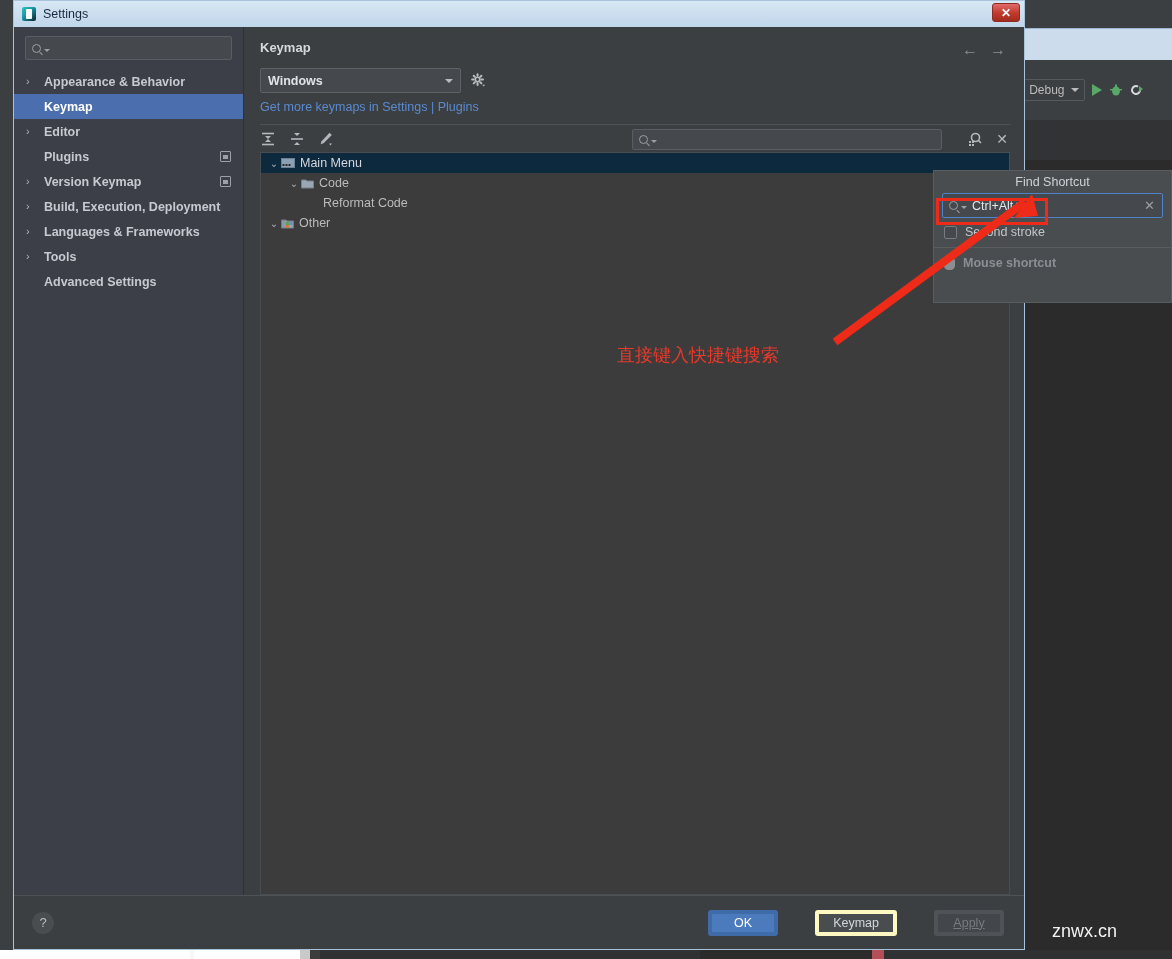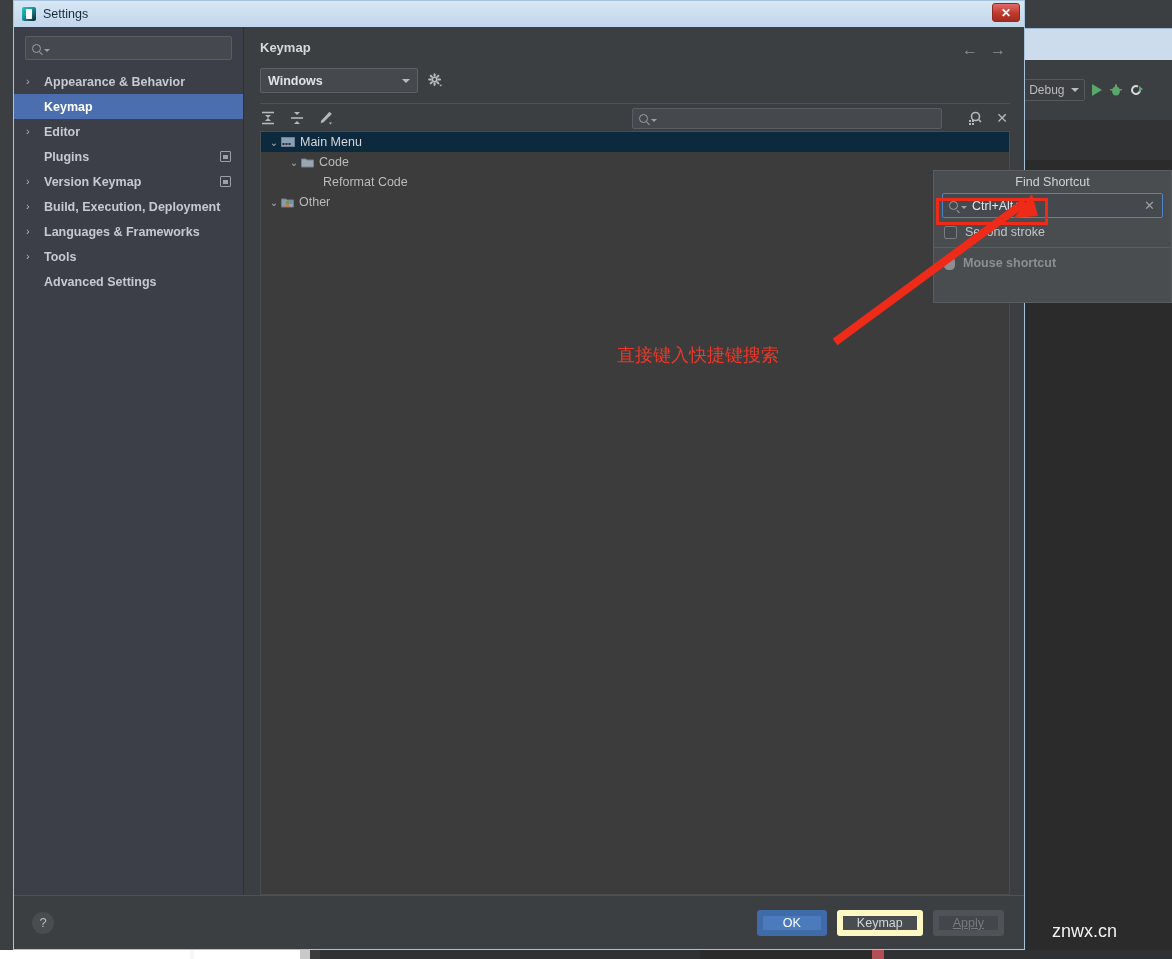--- a/index.html
+++ b/index.html
@@ -118,21 +118,21 @@
 
   
   .main { flex:1; display:flex; flex-direction:column; background:#3c3f41; min-width:0; position:relative; }
   .main-header { padding:13px 18px 0 16px; display:flex; align-items:flex-start; }
   .page-title { font-size:13px; font-weight:bold; color:#d6d9dc; }
   .nav-arrows { margin-left:auto; display:flex; gap:12px; padding-top:2px; }
   .narrow { color:#8a9096; font-size:16px; line-height:1; cursor:pointer; }
 
   .keymap-row { display:flex; align-items:center; gap:10px; padding:10px 0 0 16px; }
   .combo {
-    width:158px; height:25px; background:#45484d; border:1px solid #5e6268; border-radius:2px;
+    width:201px; height:25px; background:#45484d; border:1px solid #5e6268; border-radius:2px;
     display:flex; align-items:center; padding:0 7px; color:#e0e3e6; font-size:12.5px; font-weight:bold;
     cursor:pointer;
   }
   .combo .cv { flex:1; }
   .gear { width:15px;height:15px; position:relative; cursor:pointer; }
   .gear svg { display:block; }
 
   .links { padding:7px 0 0 16px; font-size:12.5px; }
   .links a { color:#5a8ad0; text-decoration:none; cursor:pointer; }
   .links .sep { color:#5a8ad0; }
@@ -175,21 +175,21 @@
     display:flex; align-items:center; padding:0 20px 0 18px; gap:10px;
   }
   .help-btn {
     width:22px;height:22px;border-radius:50%;background:#4a4d50;
     display:flex;align-items:center;justify-content:center;color:#b9bdc1;font-size:13px;cursor:pointer;
   }
   .btns { margin-left:auto; display:flex; gap:10px; }
   .btn {
     min-width:70px; height:26px; border-radius:3px; font-size:12.5px;
     display:flex;align-items:center;justify-content:center; cursor:pointer;
-    border:6px solid #fef9c3; background:#4a4d50; color:#d2d6d9; padding:0 14px;
+    border:4px solid #fef9c3; background:#4a4d50; color:#d2d6d9; padding:0 14px;margin-left:27px;
   }
   .btn.primary { background:#4b7bbd; border-color:#3f6ba8; color:#ffffff; }
   .btn.disabled { color:#777b7f; background:#43464a; border-color:#4f5357; cursor:default;text-decoration:underline; }
 
   
   .popup {
     position:absolute; left:933px; top:170px; width:239px; height:133px;
     background:#4a4d50; border:1px solid #5a5d60;
     display:flex; flex-direction:column; z-index:30;
   }
@@ -347,20 +347,23 @@
                 <line x1="2.9" y1="2.9" x2="4.1" y2="4.1"></line>
                   <line x1="9.9" y1="9.9" x2="11.1" y2="11.1"></line>
                 <line x1="11.1" y1="2.9" x2="9.9" y2="4.1"></line>
                   <line x1="4.1" y1="9.9" x2="2.9" y2="11.1"></line>
               </g>
               <path d="M12 12.5 L15 12.5 L13.5 14.5 Z" fill="#b9bdc1"></path>
             </svg>
           </span>
         </div>
 
+        <div class="links">
+          <a>Get more keymaps in </a><a>Settings</a><span class="sep"> | </span><a>Plugins</a>
+        </div>
 
         <div class="tree-toolbar">
           <span class="tb-icon">
             <svg width="16" height="16" viewBox="0 0 16 16">
               <line x1="2" y1="2.5" x2="14" y2="2.5" stroke="#b3b8bc" stroke-width="1.6"></line>
               <line x1="2" y1="13.5" x2="14" y2="13.5" stroke="#b3b8bc" stroke-width="1.6"></line>
               <path d="M5 5 L8 8 L11 5 Z" fill="#b3b8bc"></path>
               <path d="M5 11 L8 8 L11 11 Z" fill="#b3b8bc"></path>
             </svg>
           </span>

